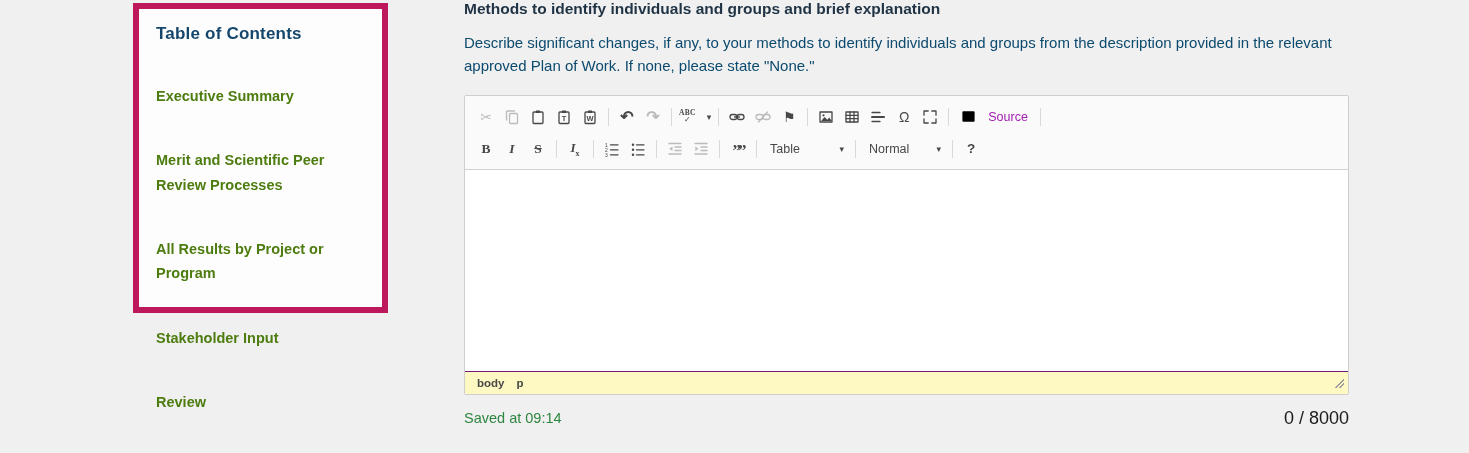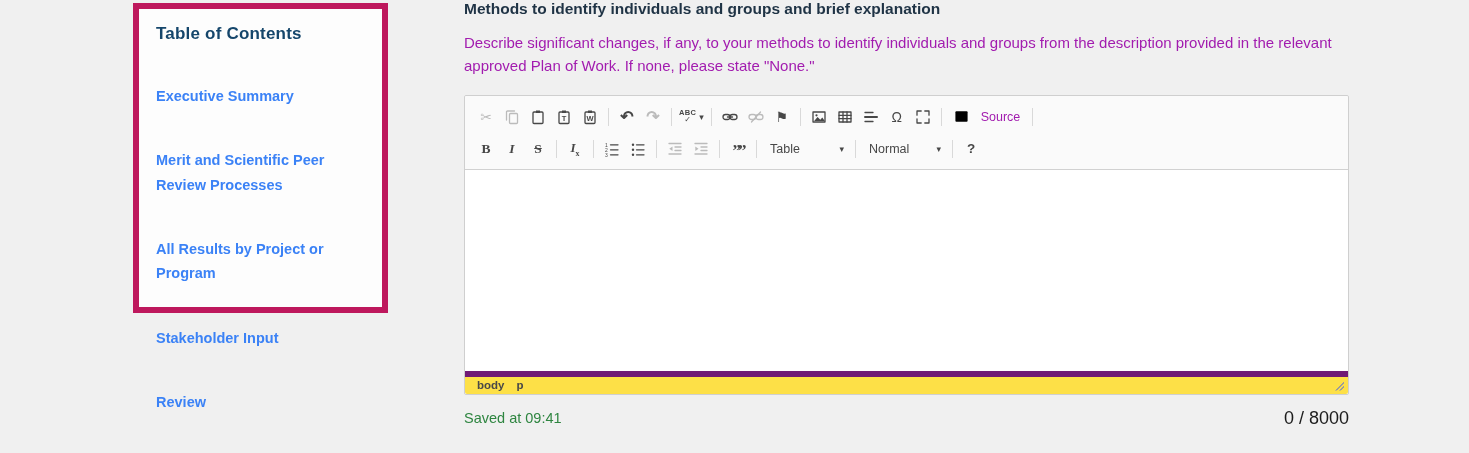--- a/index.html
+++ b/index.html
@@ -14,31 +14,31 @@
   
   .toc {
     position:absolute; left:133px; top:3px; width:255px; height:310px;
     background:#fdfdfd; border:6px solid #be185d; padding:15px 17px;
   }
   .toc-title {
     color:#15466b; font-size:17px; font-weight:700; letter-spacing:.2px;
     margin:0 0 20px 0;
   }
   .toc-link {
-    display:block; color:#3b82f6; font-size:14.5px; font-weight:600;
+    display:block; color:#4d7c0f; font-size:14.5px; font-weight:600;
     line-height:1.68; margin-bottom:16px; text-decoration:none; cursor:pointer;margin-top:40px;
   }
 
   
   .main { position:absolute; left:452px; top:0; width:897px;padding-left:12px; }
   .q-heading {
     margin:0 0 13px 0; font-size:15.5px; font-weight:700; color:#1f3345;
   }
   .q-desc {
-    margin:0 0 17px 0; font-size:15px; line-height:1.55; color:#a21caf;
+    margin:0 0 17px 0; font-size:15px; line-height:1.55; color:#0c4a6e;
     max-width:882px;
   }
 
   
   .ed { border:1px solid #cfcfcf; background:#fff; border-radius:2px; }
   .ed-toolbar {
     background:#fafafa; border-bottom:1px solid #d1d1d1; padding:5px 8px 4px;
     border-radius:2px 2px 0 0;
   }
   .tb-row { display:flex; align-items:center; height:32px; }
@@ -56,38 +56,38 @@
   .tb-btn svg .t { font-size:5px; fill:#474747; }
   .tb-btn svg .t2 { font-size:7.5px; font-weight:bold; fill:#474747; }
   .glyph { font-size:14px; line-height:1; }
   .glyph-arrow { font-size:16px; font-weight:bold; }
   .b-bold  { font-weight:800; font-size:13.5px; font-family:"Liberation Serif", serif; }
   .b-ital  { font-style:italic; font-weight:700; font-size:13.5px; font-family:"Liberation Serif", serif; }
   .b-strike{ font-weight:700; font-size:13.5px; text-decoration:line-through; font-family:"Liberation Serif", serif; }
   .b-rmf   { font-style:italic; font-weight:700; font-size:13px; font-family:"Liberation Serif", serif; }
   .b-rmf sub { font-size:8px; font-style:normal; }
   .b-quote { font-family:"Liberation Serif", serif; font-weight:800; font-size:17px; letter-spacing:-3px; line-height:.6; padding-top:6px;}
-  .spell { display:inline-flex; align-items:center; gap:3px; }
+  .spell { display:inline-flex; align-items:center; gap:11px;font-family:Liberation Serif, serif; }
   .spell-stack { display:flex; flex-direction:column; align-items:center; line-height:1; }
   .spell-abc { font-size:7.5px; font-weight:700; letter-spacing:.3px; }
   .spell-check { font-size:8px; margin-top:-1px; }
   .caret { font-size:9px; color:#474747; }
   .src-btn { display:inline-flex; align-items:center; gap:12px; height:24px; padding:0 7px; font-size:12.5px; color:#a21caf; cursor:pointer; border-radius:2px;justify-content:space-between; }
   .combo {
     display:inline-flex; align-items:center; justify-content:space-between;
     height:24px; padding:0 6px 0 8px; font-size:12.5px; color:#474747; cursor:pointer;
   }
   .combo-styles { width:88px; }
   .combo-format { width:86px;gap:20px; }
   .q-btn { font-size:13.5px; font-weight:700; }
 
   .ed-body { height:201px; background:#fff; cursor:text; }
 
   .ed-footer {
-    height:23px; background:#fde047; border-top:6px solid #701a75;
+    height:23px; background:#fef9c3; border-top:1px solid #701a75;
     display:flex; align-items:center; padding:0 4px 0 12px;
     border-radius:0 0 2px 2px;
   }
   .path-item { font-size:11.5px; color:#484848; font-weight:700; margin-right:12px; cursor:pointer; }
   .ed-footer .spacer { flex:1; }
   .resize-handle {
     width:11px; height:11px; cursor:nwse-resize;
     background:repeating-linear-gradient(135deg,#9b9b9b 0 1px,transparent 1px 3px);
     clip-path:polygon(100% 0,100% 100%,0 100%);
   }
@@ -307,18 +307,18 @@
 
       <div class="ed-footer">
         <span class="path-item">body</span>
         <span class="path-item">p</span>
         <span class="spacer"></span>
         <span class="resize-handle"></span>
       </div>
     </div>
 
     <div class="status-row">
-      <span class="saved">Saved at 09:41</span>
+      <span class="saved">Saved at 09:14</span>
       <span class="counter">0 / 8000</span>
     </div>
   </main>
 
 </div>
 
 </body></html>

